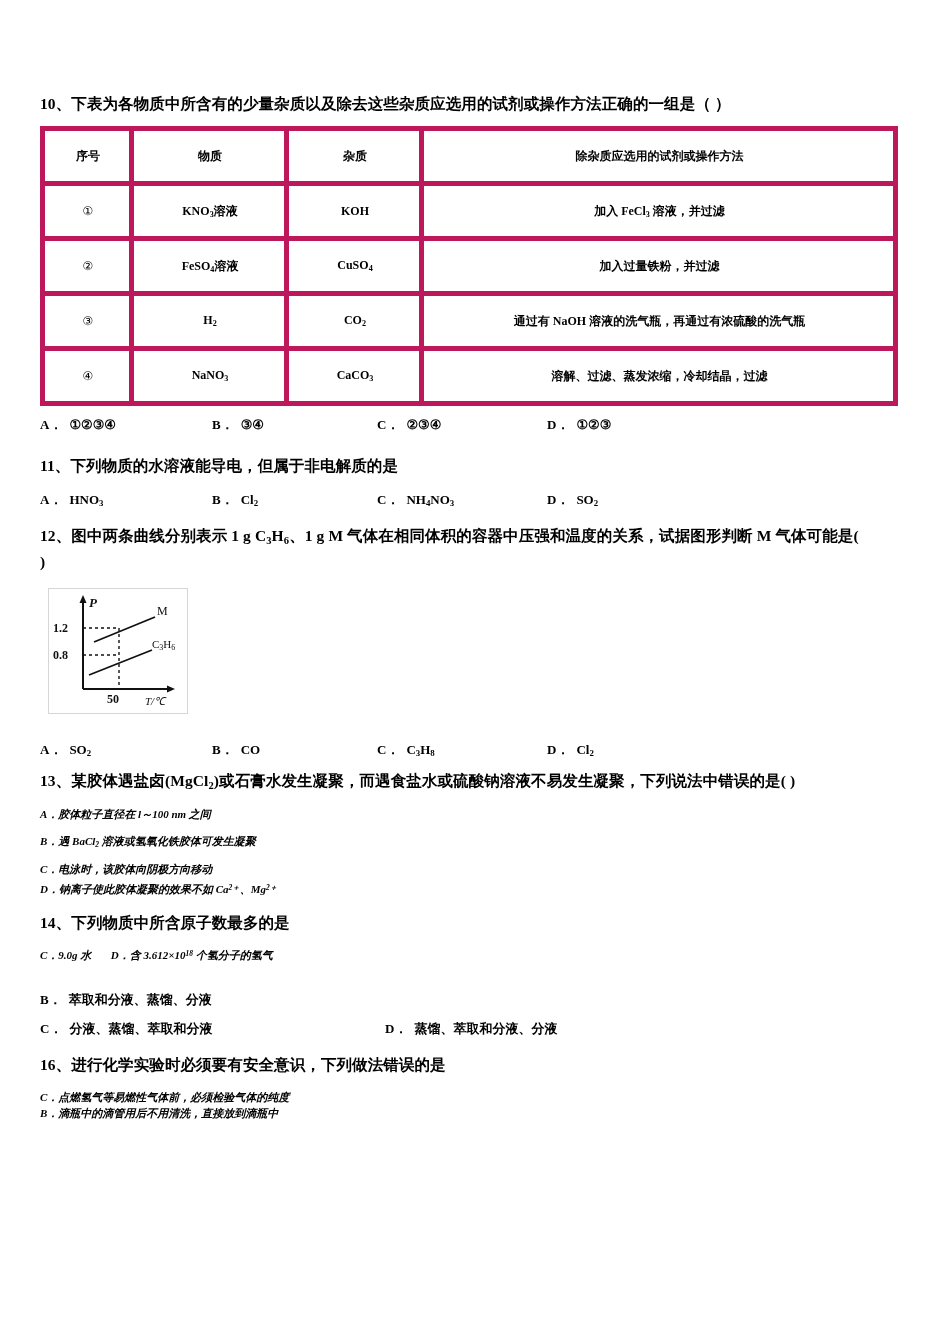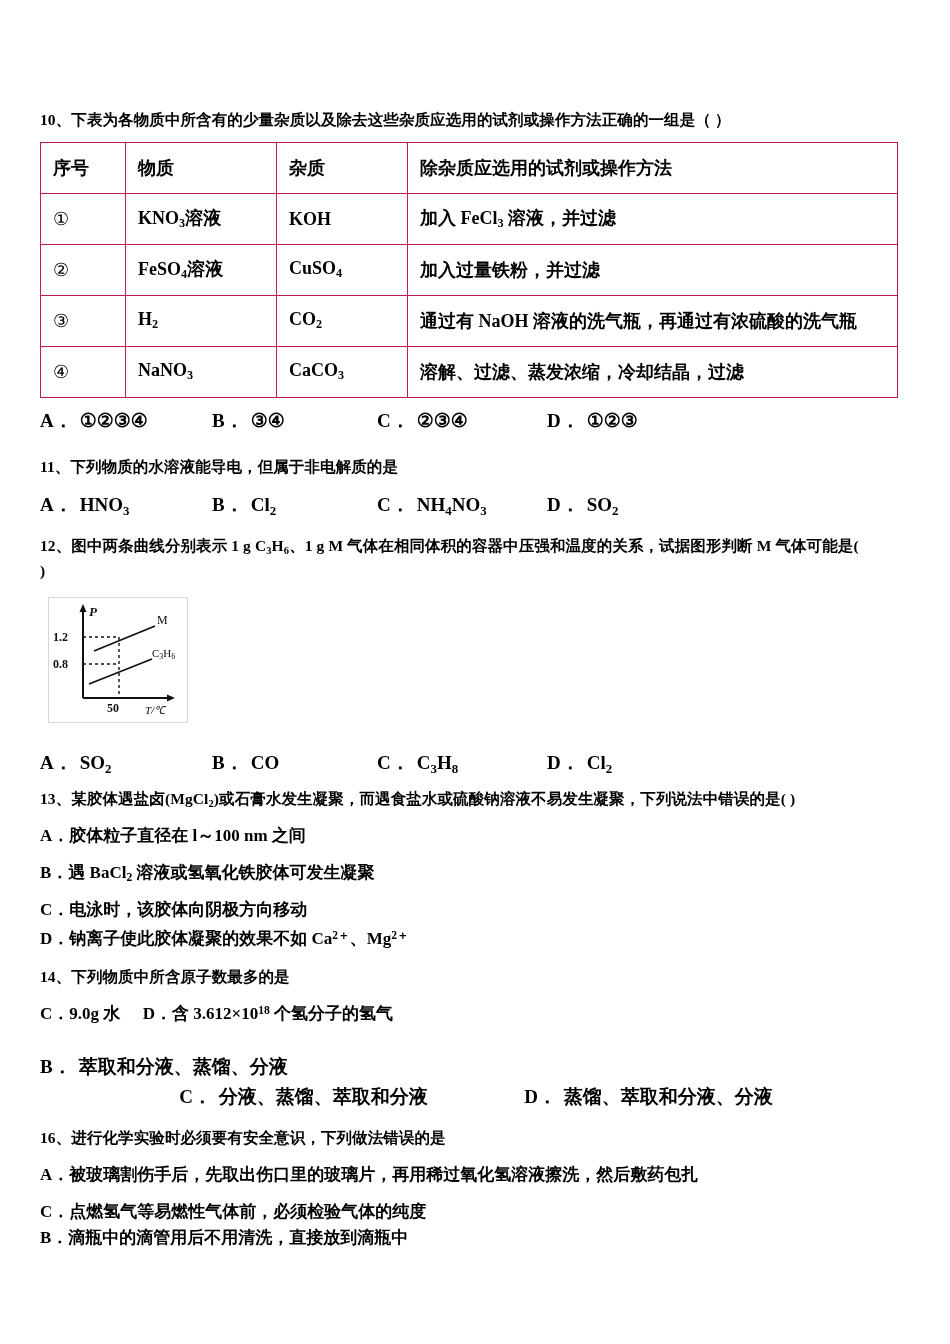--- a/index.html
+++ b/index.html
@@ -18,78 +18,79 @@
   .page {
     position: absolute;
     left: 0; top: 0;
     width: 950px;
     height: 1344px;
     padding: 0;
   }
   .content {
     position: absolute;
     left: 40px;
-    top: 108px;
+    top: 92px;
     width: 872px;
   }
 
   
   .qstem {
     font-size: 15.5px;
     line-height: 1.55;
     font-weight: 600;
     letter-spacing: 0.1px;
     margin: 0;
   }
   .qstem .qnum {
     font-family: "Liberation Serif", serif;
     font-weight: 600;
   }
   .opt-row {
     display: flex;
-    font-size: 19px;
+    font-size: 13px;
     font-weight: 700;
     line-height: 1.5;
   }
   .opt {
     white-space: nowrap;
   }
   .opt .lab { margin-right: 7px; }
 
   
   .opt-4 .opt:nth-child(1) { width: 172px; }
   .opt-4 .opt:nth-child(2) { width: 165px; }
   .opt-4 .opt:nth-child(3) { width: 170px; }
   .opt-4 .opt:nth-child(4) { width: auto; }
 
   
   .opt-2 .opt:nth-child(1) { width: 345px; }
   .opt-2 .opt:nth-child(2) { width: auto; }
 
   .opt-stack .optline {
-    font-size: 17px;
+    font-size: 11px;
     font-weight: 700;
     line-height: 1.5;
+    font-style: italic;
   }
 
   sub { font-size: 0.68em; vertical-align: -0.28em; }
   sup { font-size: 0.68em; vertical-align: 0.45em; }
 
   
   table.purity {
     border-collapse: collapse;
     width: 858px;
     margin-top: 10px;
     table-layout: fixed;
   }
   table.purity td, table.purity th {
-    border: 1px solid #be185d;
+    border: 5px solid #be185d;
     padding: 9px 10px 9px 12px;
-    font-size: 18px;
-    text-align: left;
+    font-size: 12px;
+    text-align: center;
     vertical-align: middle;
     height: 32px;
   }
   table.purity th {
     font-weight: 600;
   }
   table.purity td.idx { width: 62px; font-weight: 400; }
   table.purity td.sub1 { width: 128px; font-weight: 700; }
   table.purity td.sub2 { width: 108px; font-weight: 700; }
   table.purity td.meth { font-weight: 600; }
@@ -257,33 +258,32 @@
         </div>
       </div>
     </div>
 
     <div class="spacer-md"></div>
 
     <div>
       <div class="opt-row opt-2" style="margin-top:12px;">
         <span class="opt"><span class="lab">B．</span><span>萃取和分液、蒸馏、分液</span></span>
       </div>
-      <div class="opt-row opt-2" style="margin-top:2px;justify-content:center;">
+      <div class="opt-row opt-2" style="margin-top:10px;">
         <span class="opt"><span class="lab">C．</span><span>分液、蒸馏、萃取和分液</span></span>
         <span class="opt"><span class="lab">D．</span><span>蒸馏、萃取和分液、分液</span></span>
       </div>
     </div>
 
     <div class="spacer-md"></div>
 
     <div>
       <p class="qstem">
         <span class="qnum">16、</span><span>进行化学实验时必须要有安全意识，下列做法错误的是</span>
       </p>
       <div class="opt-stack" style="margin-top:12px;">
-        <div class="optline" style="margin-bottom:12px;"><span class="lab">A．</span><span>被玻璃割伤手后，先取出伤口里的玻璃片，再用稀过氧化氢溶液擦洗，然后敷药包扎</span></div>
         <div class="optline"><span class="lab">C．</span><span>点燃氢气等易燃性气体前，必须检验气体的纯度</span></div>
         <div class="optline" style="margin-bottom:12px;"><span class="lab">B．</span><span>滴瓶中的滴管用后不用清洗，直接放到滴瓶中</span></div>
       </div>
     </div>
 
   </div>
 </div>
 
 </body></html>

